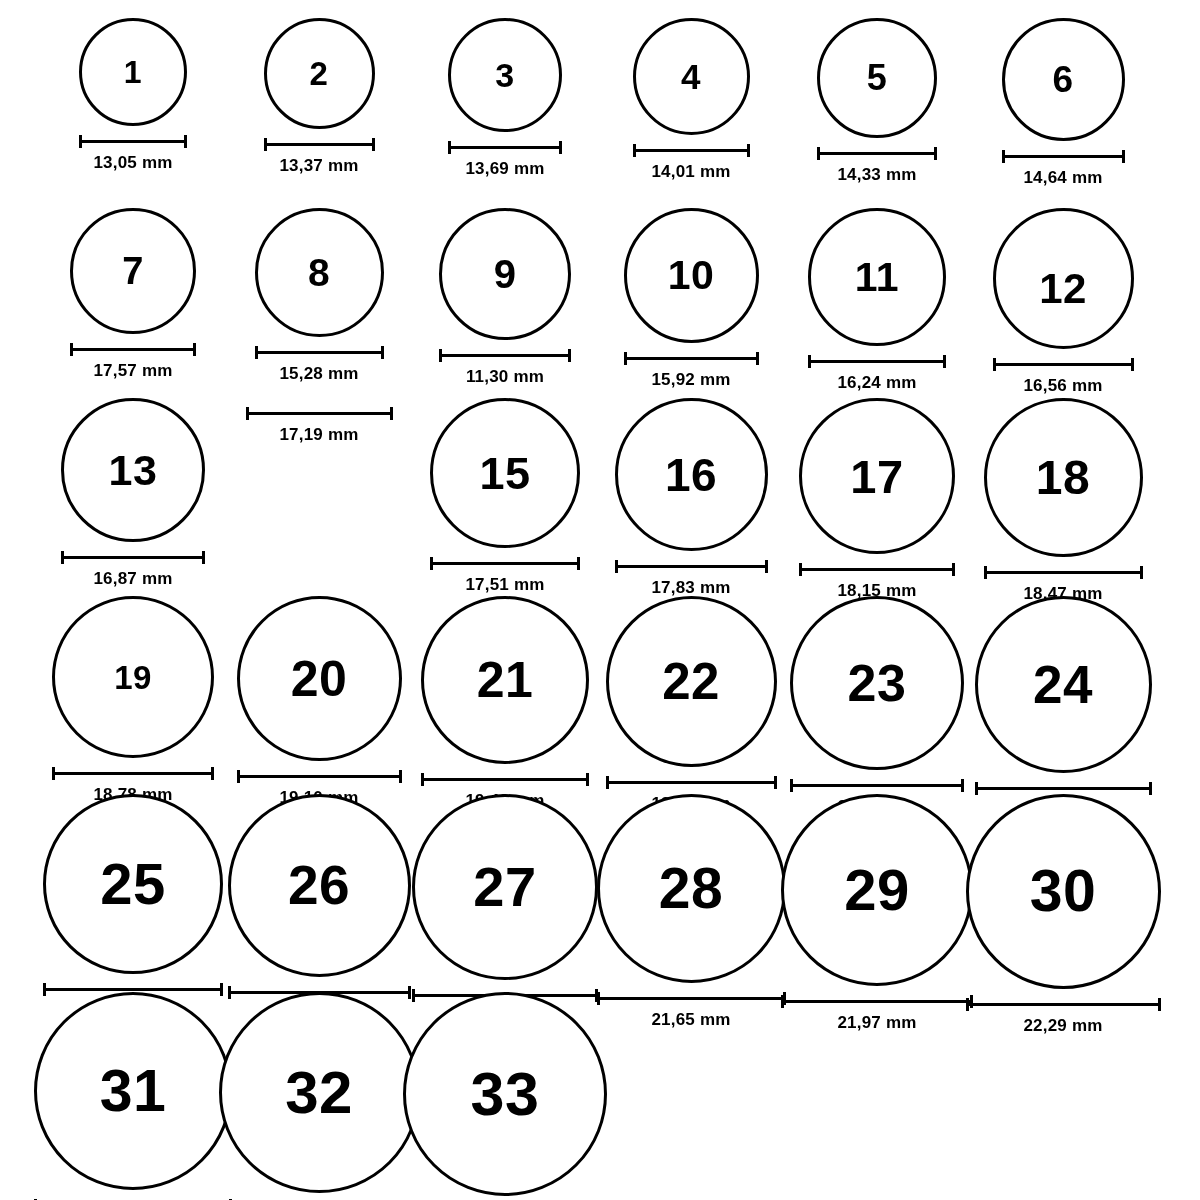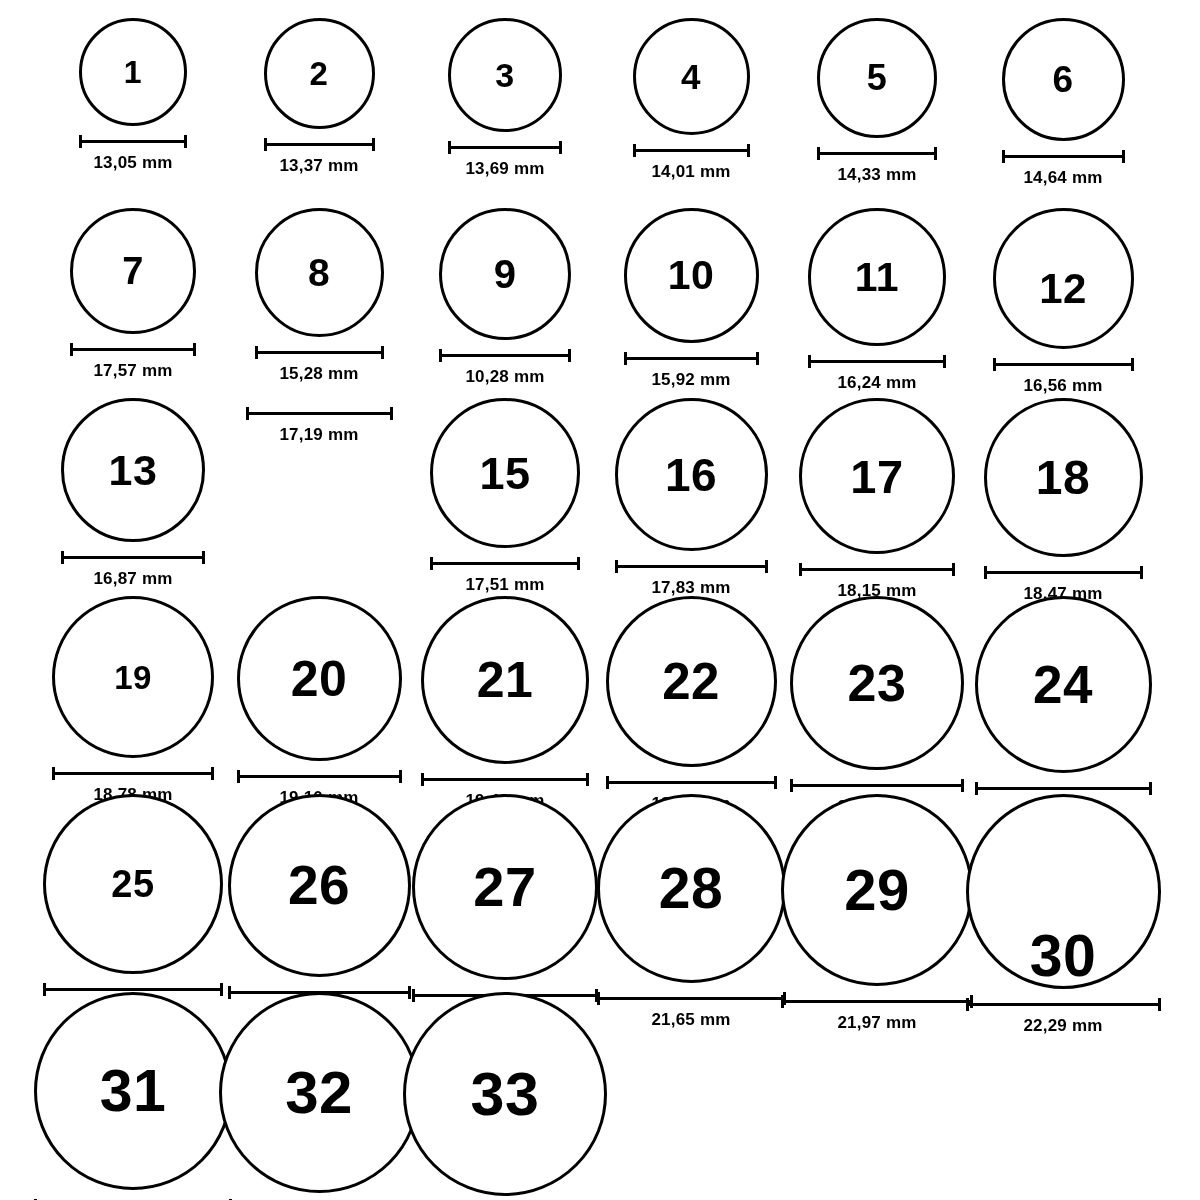--- a/index.html
+++ b/index.html
@@ -181,21 +181,21 @@
       </div>
       <div class="size-cell">
         <div class="ring-circle" style="width: 132px; height: 132px;">
           <span class="ring-number" style="font-size: 40px;">9</span>
         </div>
         <div class="ruler" style="width: 132px;">
           <div class="bar"></div>
           <div class="tick left"></div>
           <div class="tick right"></div>
         </div>
-        <div class="mm-label">10,28 mm</div>
+        <div class="mm-label">11,30 mm</div>
       </div>
       <div class="size-cell">
         <div class="ring-circle" style="width: 135px; height: 135px;">
           <span class="ring-number" style="font-size: 41px;">10</span>
         </div>
         <div class="ruler" style="width: 135px;">
           <div class="bar"></div>
           <div class="tick left"></div>
           <div class="tick right"></div>
         </div>
@@ -353,21 +353,21 @@
           <div class="bar"></div>
           <div class="tick left"></div>
           <div class="tick right"></div>
         </div>
         <div class="mm-label">20,38 mm</div>
       </div>
     </div>
     <div class="chart-row">
       <div class="size-cell">
         <div class="ring-circle" style="width: 180px; height: 180px;">
-          <span class="ring-number" style="font-size: 38px;">25</span>
+          <span class="ring-number" style="font-size: 58px;">25</span>
         </div>
         <div class="ruler" style="width: 180px;">
           <div class="bar"></div>
           <div class="tick left"></div>
           <div class="tick right"></div>
         </div>
         <div class="mm-label">20,70 mm</div>
       </div>
       <div class="size-cell">
         <div class="ring-circle" style="width: 183px; height: 183px;">
@@ -407,21 +407,21 @@
           <span class="ring-number" style="font-size: 58px;">29</span>
         </div>
         <div class="ruler" style="width: 192px;">
           <div class="bar"></div>
           <div class="tick left"></div>
           <div class="tick right"></div>
         </div>
         <div class="mm-label">21,97 mm</div>
       </div>
       <div class="size-cell">
-        <div class="ring-circle" style="width: 195px; height: 195px; align-items: flex-end;">
+        <div class="ring-circle" style="width: 195px; height: 195px;">
           <span class="ring-number" style="font-size: 59px;">30</span>
         </div>
         <div class="ruler" style="width: 195px;">
           <div class="bar"></div>
           <div class="tick left"></div>
           <div class="tick right"></div>
         </div>
         <div class="mm-label">22,29 mm</div>
       </div>
     </div>

